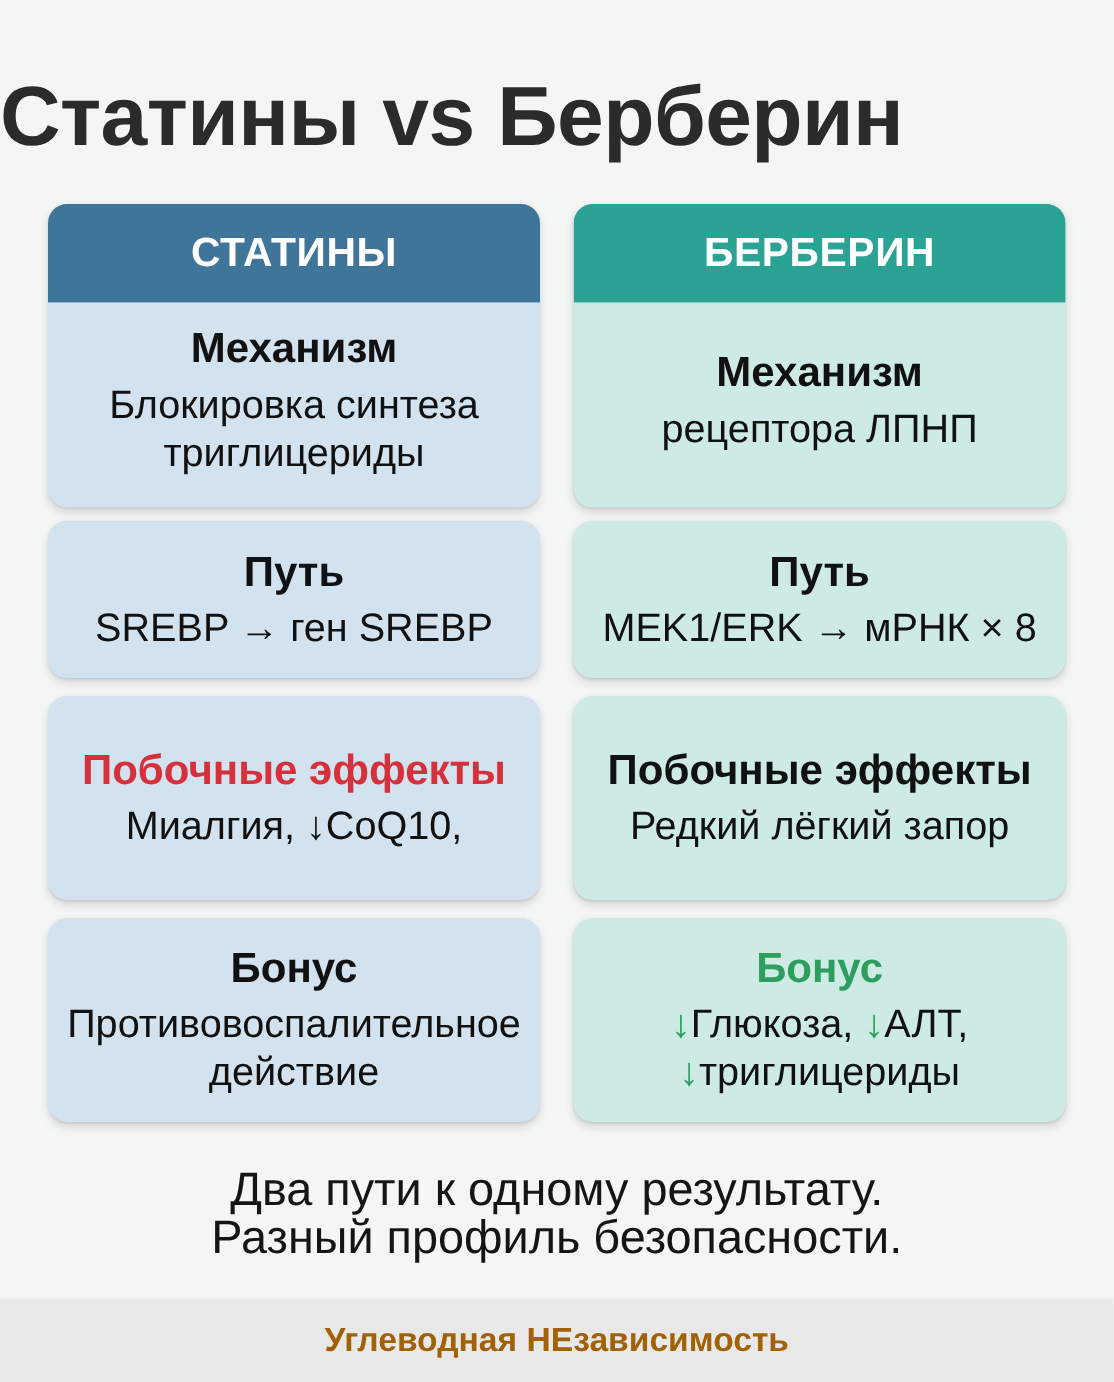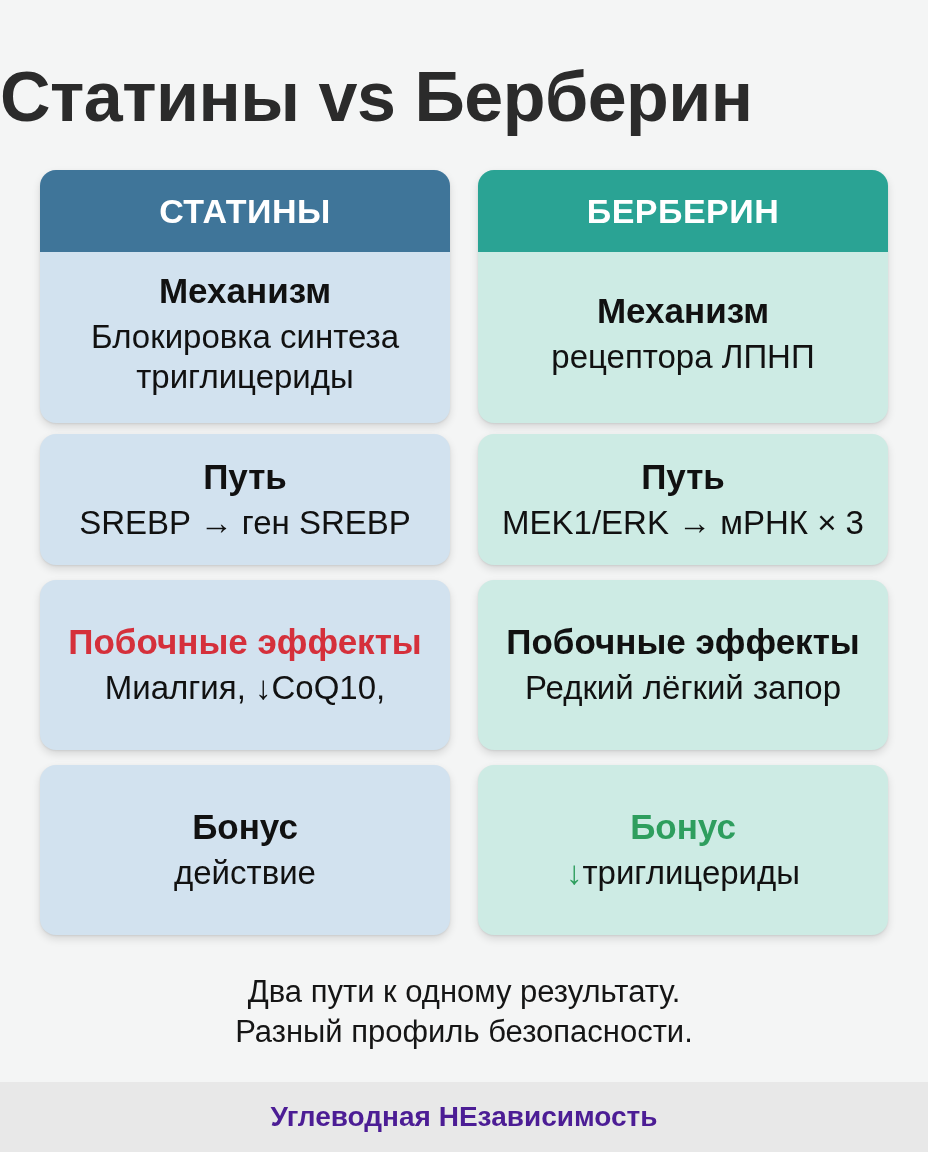--- a/index.html
+++ b/index.html
@@ -74,32 +74,32 @@
       color: #111;
       line-height: 40px;
       margin-top: 6px;
     }
     .card-text.spaced { margin-top: 6px; }
     .arrow-green { color: #2e9e5e; }
     .footer-text {
       position: absolute;
       left: 0; top: 972px; width: 928px;
       text-align: center;
-      font-size: 31px;
+      font-size: 39px;
       line-height: 40px;
       color: #151515;
     }
     .bottom-band {
       position: absolute;
       left: 0; top: 1082px; width: 928px; height: 70px;
       background: #e8e8e8;
       display: flex; align-items: center; justify-content: center;
       font-size: 28px;
       font-weight: 700;
-      color: #4c1d95;
+      color: #a16207;
     }
   </style>
 </head>
 <body>
 
 <div class="title">Статины vs Берберин</div>
 
 <div class="col left">
   <div class="card first" style="top:0; height:253px;">
     <div class="card-header">СТАТИНЫ</div>
@@ -120,49 +120,53 @@
   <div class="card" style="top:410px; height:170px;">
     <div class="card-title red">Побочные эффекты</div>
     <div class="card-text">
       <div>Миалгия, ↓CoQ10,</div>
     </div>
   </div>
 
   <div class="card" style="top:595px; height:170px;">
     <div class="card-title">Бонус</div>
     <div class="card-text">
+      <div>Противовоспалительное</div>
       <div>действие</div>
     </div>
   </div>
 </div>
 
 <div class="col right">
   <div class="card first" style="top:0; height:253px;justify-content:flex-end;">
     <div class="card-header">БЕРБЕРИН</div>
     <div class="first-body">
       <div class="card-title">Механизм</div>
       <div class="card-text">
         <div>рецептора ЛПНП</div>
       </div>
     </div>
   </div>
 
   <div class="card" style="top:264px; height:131px;">
     <div class="card-title">Путь</div>
-    <div class="card-text">MEK1/ERK → мРНК × 3</div>
+    <div class="card-text">MEK1/ERK → мРНК × 8</div>
   </div>
 
   <div class="card" style="top:410px; height:170px;">
     <div class="card-title">Побочные эффекты</div>
     <div class="card-text spaced">Редкий лёгкий запор</div>
   </div>
 
   <div class="card" style="top:595px; height:170px;">
     <div class="card-title green">Бонус</div>
     <div class="card-text">
+      <div>
+        <span class="arrow-green">↓</span><span>Глюкоза, </span><span class="arrow-green">↓</span><span>АЛТ,</span>
+      </div>
       <div>
         <span class="arrow-green">↓</span><span>триглицериды</span>
       </div>
     </div>
   </div>
 </div>
 
 <div class="footer-text">
   <div>Два пути к одному результату.</div>
   <div>Разный профиль безопасности.</div>

